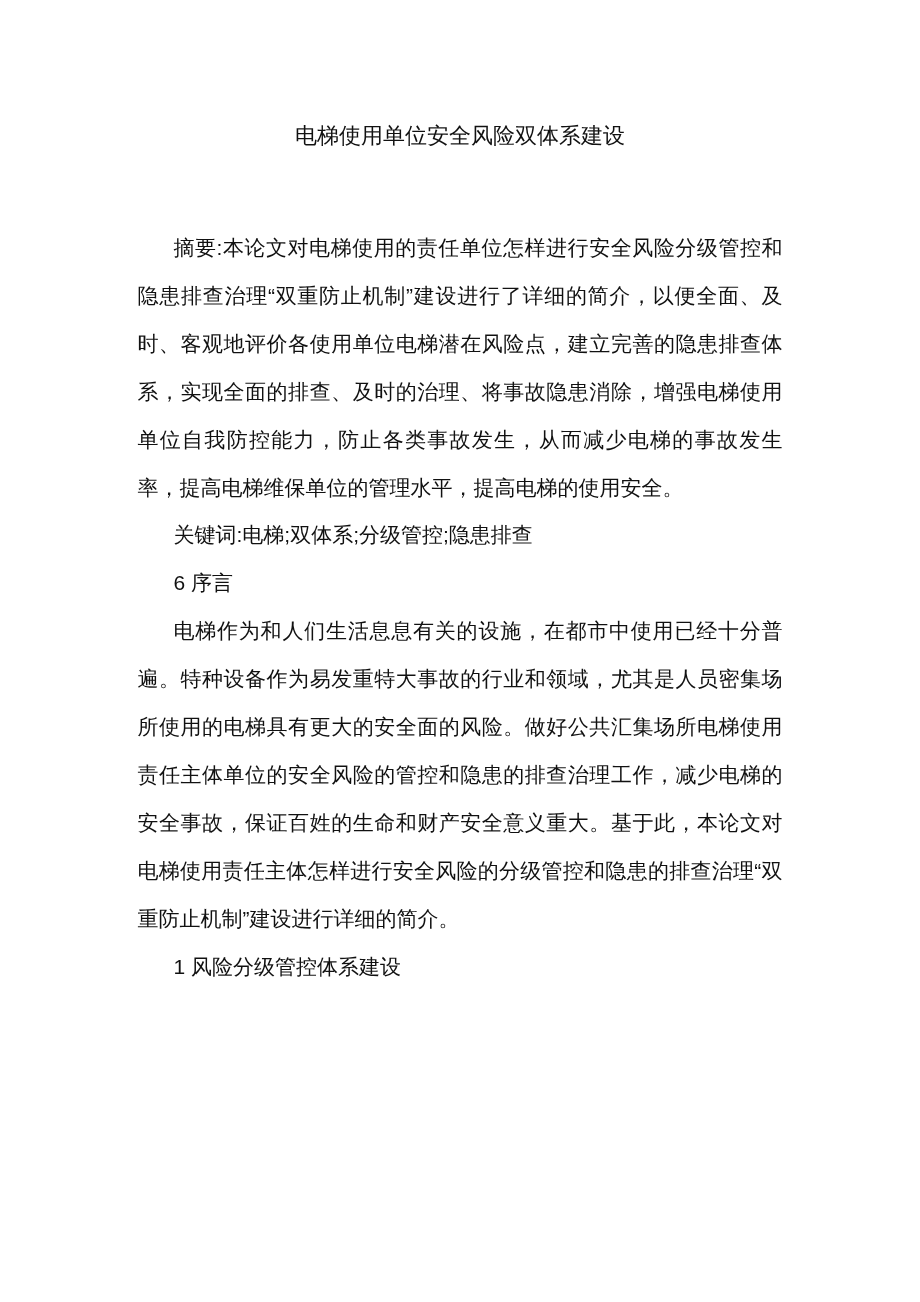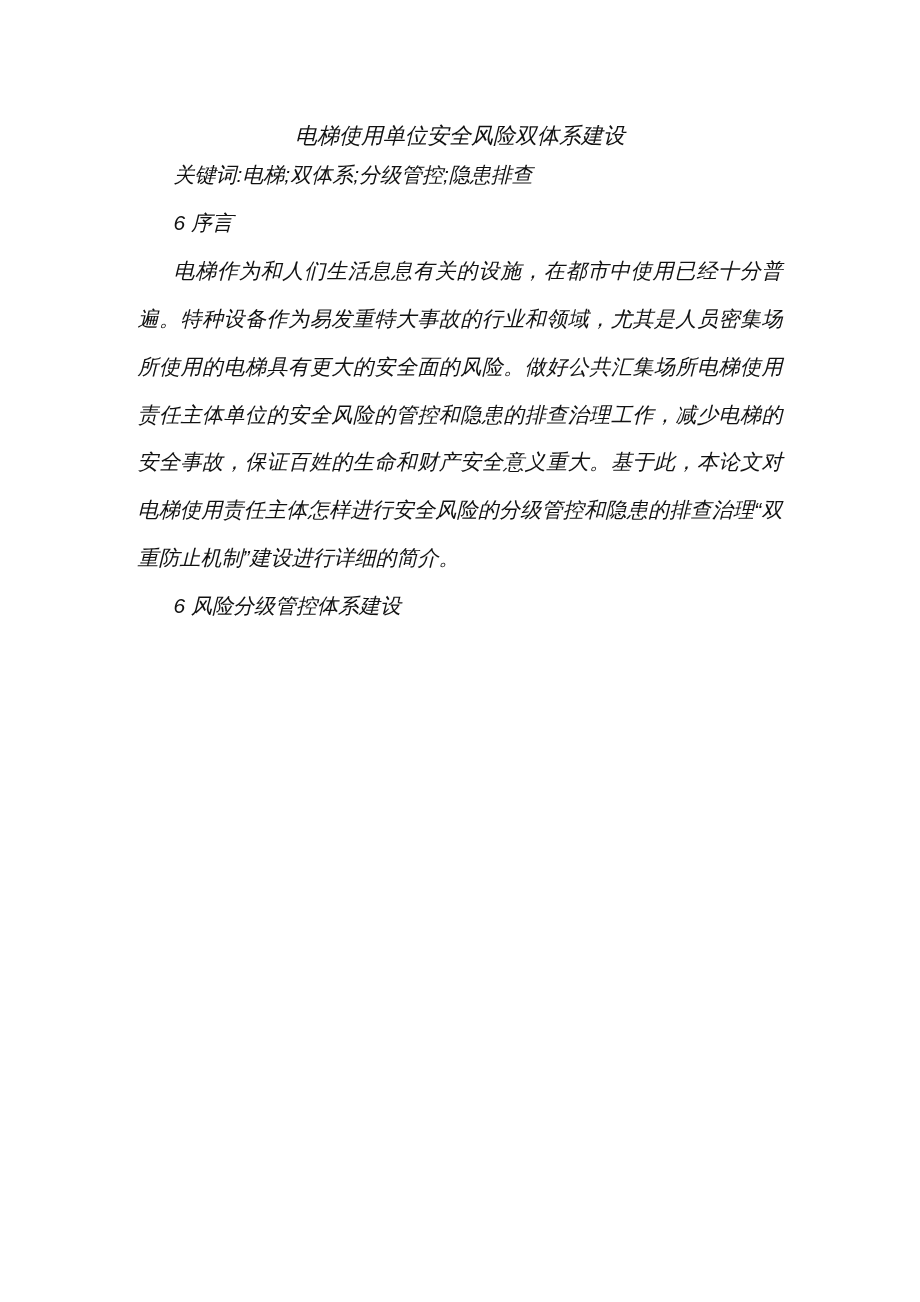--- a/index.html
+++ b/index.html
@@ -11,21 +11,20 @@
     height: 1302px;
     background: #ffffff;
     overflow: hidden;
     font-family: "Liberation Sans", "DejaVu Sans", sans-serif;
     color: #111111;
   }
   .doc {
     width: 645px;
     margin: 0 auto;
     padding-top: 121px;
-    font-style: italic;
   }
   .doc-title {
     margin: 0;
     font-size: 22px;
     line-height: 30px;
     font-weight: 400;
     text-align: center;
     white-space: nowrap;
   }
   .body-text {
@@ -40,23 +39,24 @@
     margin-top: 73px;
   }
 </style>
 </head>
 <body>
 
 <div class="doc">
 
   <h1 class="doc-title">电梯使用单位安全风险双体系建设</h1>
 
+  <p class="body-text abstract">摘要:本论文对电梯使用的责任单位怎样进行安全风险分级管控和隐患排查治理“双重防止机制”建设进行了详细的简介，以便全面、及时、客观地评价各使用单位电梯潜在风险点，建立完善的隐患排查体系，实现全面的排查、及时的治理、将事故隐患消除，增强电梯使用单位自我防控能力，防止各类事故发生，从而减少电梯的事故发生率，提高电梯维保单位的管理水平，提高电梯的使用安全。</p>
 
   <p class="body-text">关键词:电梯;双体系;分级管控;隐患排查</p>
 
   <p class="body-text">6 序言</p>
 
   <p class="body-text">电梯作为和人们生活息息有关的设施，在都市中使用已经十分普遍。特种设备作为易发重特大事故的行业和领域，尤其是人员密集场所使用的电梯具有更大的安全面的风险。做好公共汇集场所电梯使用责任主体单位的安全风险的管控和隐患的排查治理工作，减少电梯的安全事故，保证百姓的生命和财产安全意义重大。基于此，本论文对电梯使用责任主体怎样进行安全风险的分级管控和隐患的排查治理“双重防止机制”建设进行详细的简介。</p>
 
-  <p class="body-text">6 风险分级管控体系建设</p>
+  <p class="body-text">1 风险分级管控体系建设</p>
 
 
 </div>
 
 </body></html>

